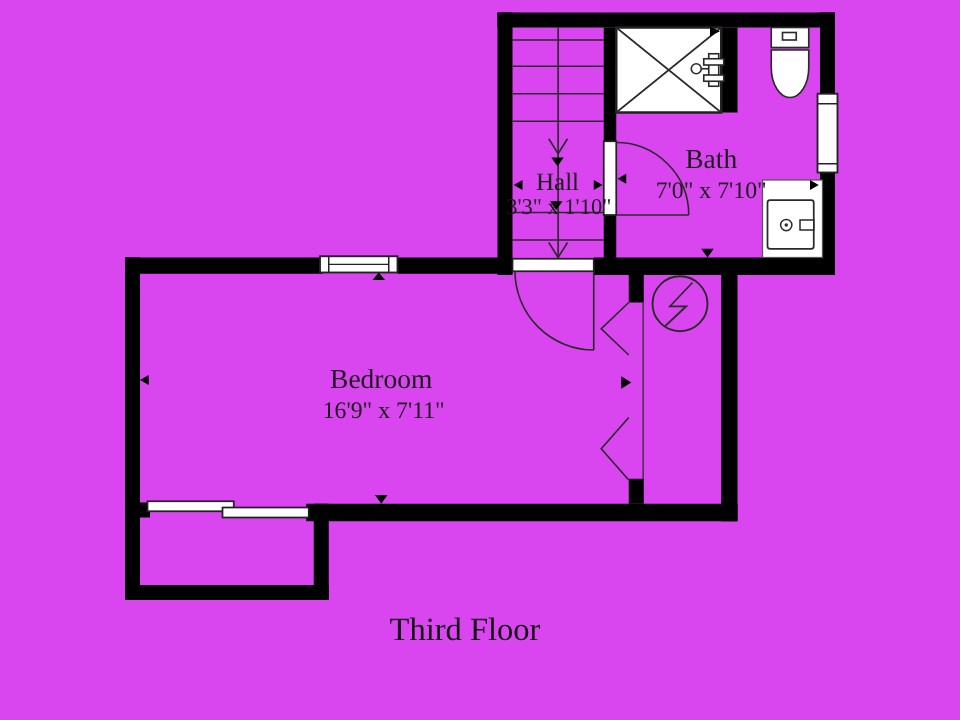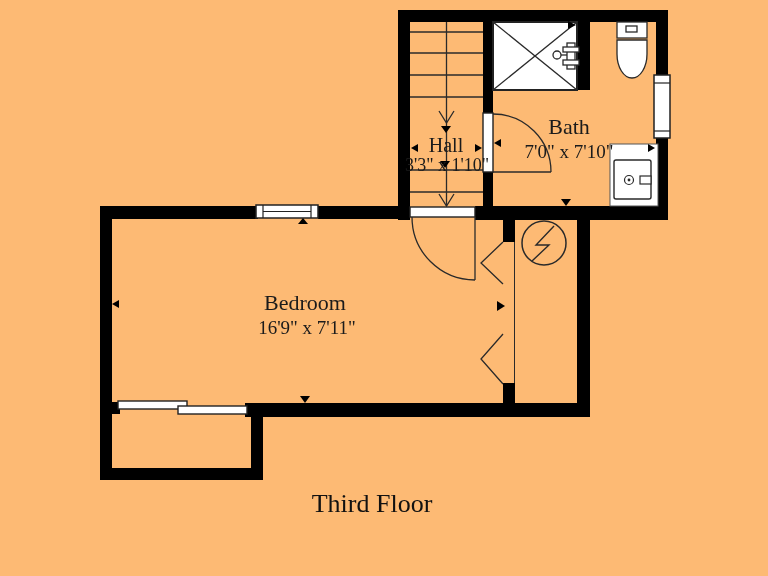--- a/index.html
+++ b/index.html
@@ -4,21 +4,21 @@
 <style>
   html, body {
     margin: 0;
     padding: 0;
     background: #ffffff;
   }
   .canvas {
     position: relative;
     width: 768px;
     height: 576px;
-    background: #fdba74;
+    background: #d946ef;
     font-family: "Liberation Serif", serif;
     overflow: hidden;
   }
   svg { display: block; }
   .room-name   { font-family: "Liberation Serif", serif; fill: #1b1b1b; }
   .room-dims   { font-family: "Liberation Serif", serif; fill: #1b1b1b; }
   .plan-title  { font-family: "Liberation Serif", serif; fill: #111111; }
 </style>
 </head>
 <body>

